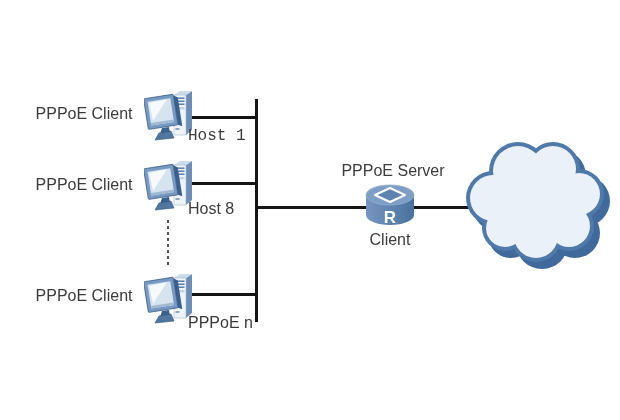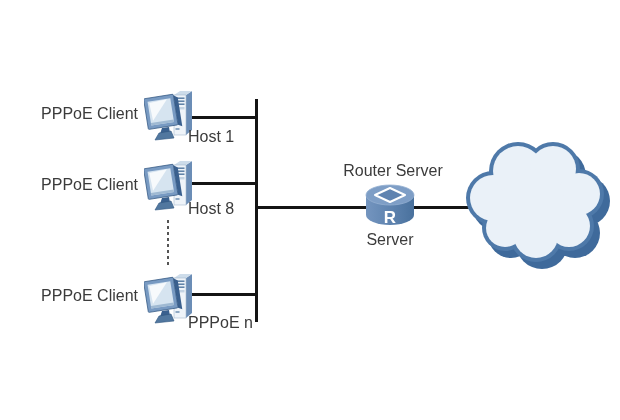--- a/index.html
+++ b/index.html
@@ -1,21 +1,21 @@
 <!DOCTYPE html>
 <html style="--line: #141414; --text: #3b3b3b; --dash: #555555; --steel-blue: #51779f; --steel-blue-dark: #2f5580; --screen-light: #d6e4f0; --tower-light: #eff4f9; --router-top: #7e9ec6; --router-body-light: #7495bf; --router-body-dark: #49719d; --cloud-fill: #eaf1f8; --cloud-outline: #4e79a9; --cloud-shadow: #3f6a9b;"><head>
 <meta charset="utf-8">
 <style>
   html,body{margin:0;padding:0;background:#fff;}
   .stage{
     position:relative;width:620px;height:420px;background:#fff;overflow:hidden;
     font-family:"Liberation Sans",sans-serif;color:var(--text,#3b3b3b);
   }
   .lbl{position:absolute;font-size:16px;line-height:19px;color:var(--text,#3b3b3b);white-space:nowrap;}
-  .lbl.right{text-align:right;}
+  .lbl.right{text-align:center;}
   .lbl.center{text-align:center;}
   .line{position:absolute;background:var(--line,#141414);}
   .dash-line{
     position:absolute;width:2px;
     background:repeating-linear-gradient(to bottom,var(--dash,#555) 0 3px,transparent 3px 6px);
   }
   .icon-box{position:absolute;}
   svg{display:block;}
   .cloud-shadow circle{fill:var(--cloud-shadow,#3f6a9b);}
   .cloud-outline circle{fill:var(--cloud-outline,#4e79a9);}
@@ -60,55 +60,55 @@
   <div class="line" style="left:255px;top:206px;width:115px;height:3px;"></div>
   <div class="line" style="left:410px;top:206px;width:72px;height:3px;"></div>
   <div class="dash-line" style="left:167px;top:220px;height:48px;"></div>
 
   <div class="lbl right" style="left:30px;top:104px;width:108px;">PPPoE Client</div>
   <div class="icon-box" style="left:144px;top:87px;">
     <svg width="56" height="58" viewBox="0 0 56 58">
         <use href="#pc-icon" xlink:href="#pc-icon"></use>
       </svg>
   </div>
-  <div class="lbl" style="left:188px;top:127px;">Host 1</div>
+  <div class="lbl" style="left:188px;top:127px;font-family:Liberation Mono, monospace;">Host 1</div>
 
   <div class="lbl right" style="left:30px;top:175px;width:108px;">PPPoE Client</div>
   <div class="icon-box" style="left:144px;top:157px;">
     <svg width="56" height="58" viewBox="0 0 56 58">
         <use href="#pc-icon" xlink:href="#pc-icon"></use>
       </svg>
   </div>
   <div class="lbl" style="left:188px;top:199px;">Host 8</div>
 
   <div class="lbl right" style="left:30px;top:286px;width:108px;">PPPoE Client</div>
   <div class="icon-box" style="left:144px;top:270px;">
     <svg width="56" height="58" viewBox="0 0 56 58">
         <use href="#pc-icon" xlink:href="#pc-icon"></use>
       </svg>
   </div>
   <div class="lbl" style="left:188px;top:313px;">PPPoE n</div>
 
-  <div class="lbl center" style="left:323px;top:161px;width:140px;">Router Server</div>
+  <div class="lbl center" style="left:323px;top:161px;width:140px;">PPPoE Server</div>
   <div class="icon-box" style="left:364px;top:183px;">
     <svg width="52" height="46" viewBox="0 0 52 46">
       <defs>
         <linearGradient id="cylGrad" x1="0" y1="0" x2="1" y2="0">
           <stop offset="0" stop-color="#7495bf"></stop>
           <stop offset=".55" stop-color="#5d82ae"></stop>
           <stop offset="1" stop-color="#49719d"></stop>
         </linearGradient>
       </defs>
       <path d="M2,12 V32 A24,10 0 0 0 50,32 V12 Z" fill="url(#cylGrad)"></path>
       <ellipse cx="26" cy="12" rx="24" ry="10" style="fill:var(--router-top,#7e9ec6);stroke:#93aed0;stroke-width:.8"></ellipse>
       <polygon points="26,5 41,12 26,19 11,12" style="fill:#5f83b0;stroke:#ffffff;stroke-width:2;stroke-linejoin:round"></polygon>
       <text x="26" y="40" text-anchor="middle" font-size="17" font-weight="bold" fill="#ffffff">R</text>
     </svg>
   </div>
-  <div class="lbl center" style="left:351px;top:230px;width:78px;">Server</div>
+  <div class="lbl center" style="left:351px;top:230px;width:78px;">Client</div>
 
   <div class="icon-box" style="left:452px;top:134px;">
     <svg width="162" height="140" viewBox="0 0 162 140">
       <g class="cloud-shadow" transform="translate(6,7)">
         <circle cx="41" cy="64" r="27"></circle>
           <circle cx="66" cy="37" r="29"></circle>
           <circle cx="101" cy="35" r="27"></circle>
         <circle cx="127" cy="60" r="25"></circle>
           <circle cx="117" cy="92" r="25"></circle>
           <circle cx="84" cy="102" r="26"></circle>

